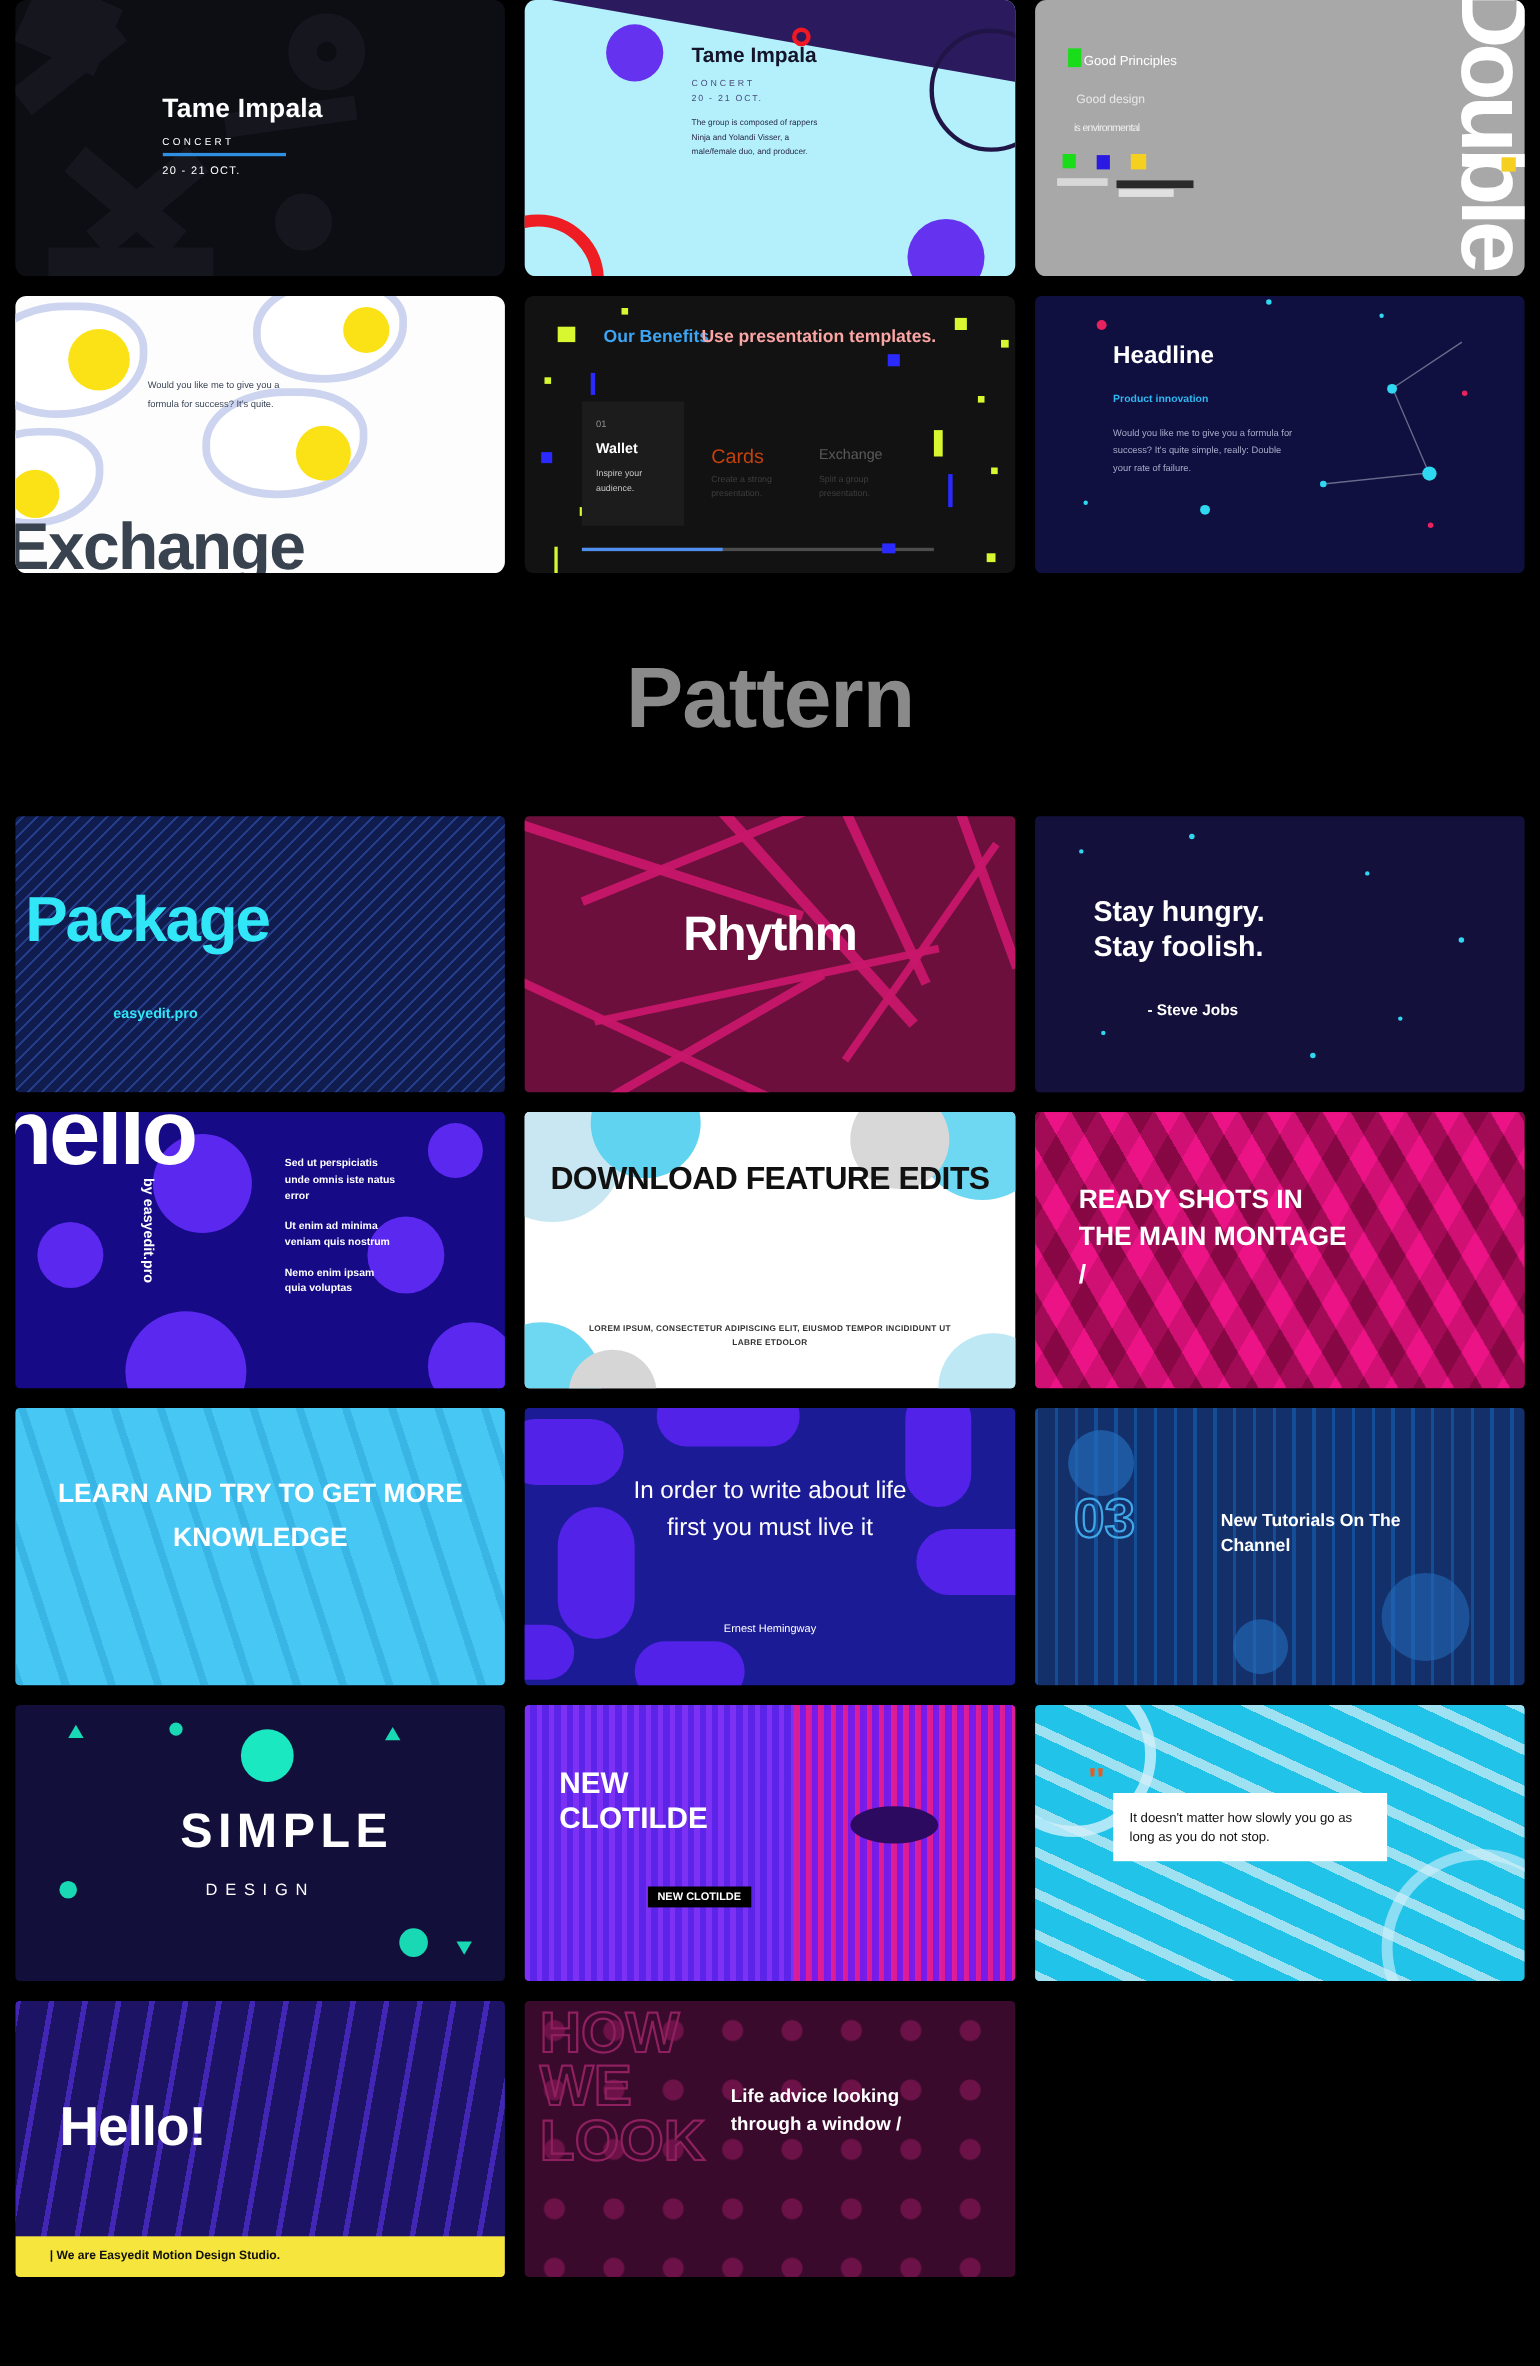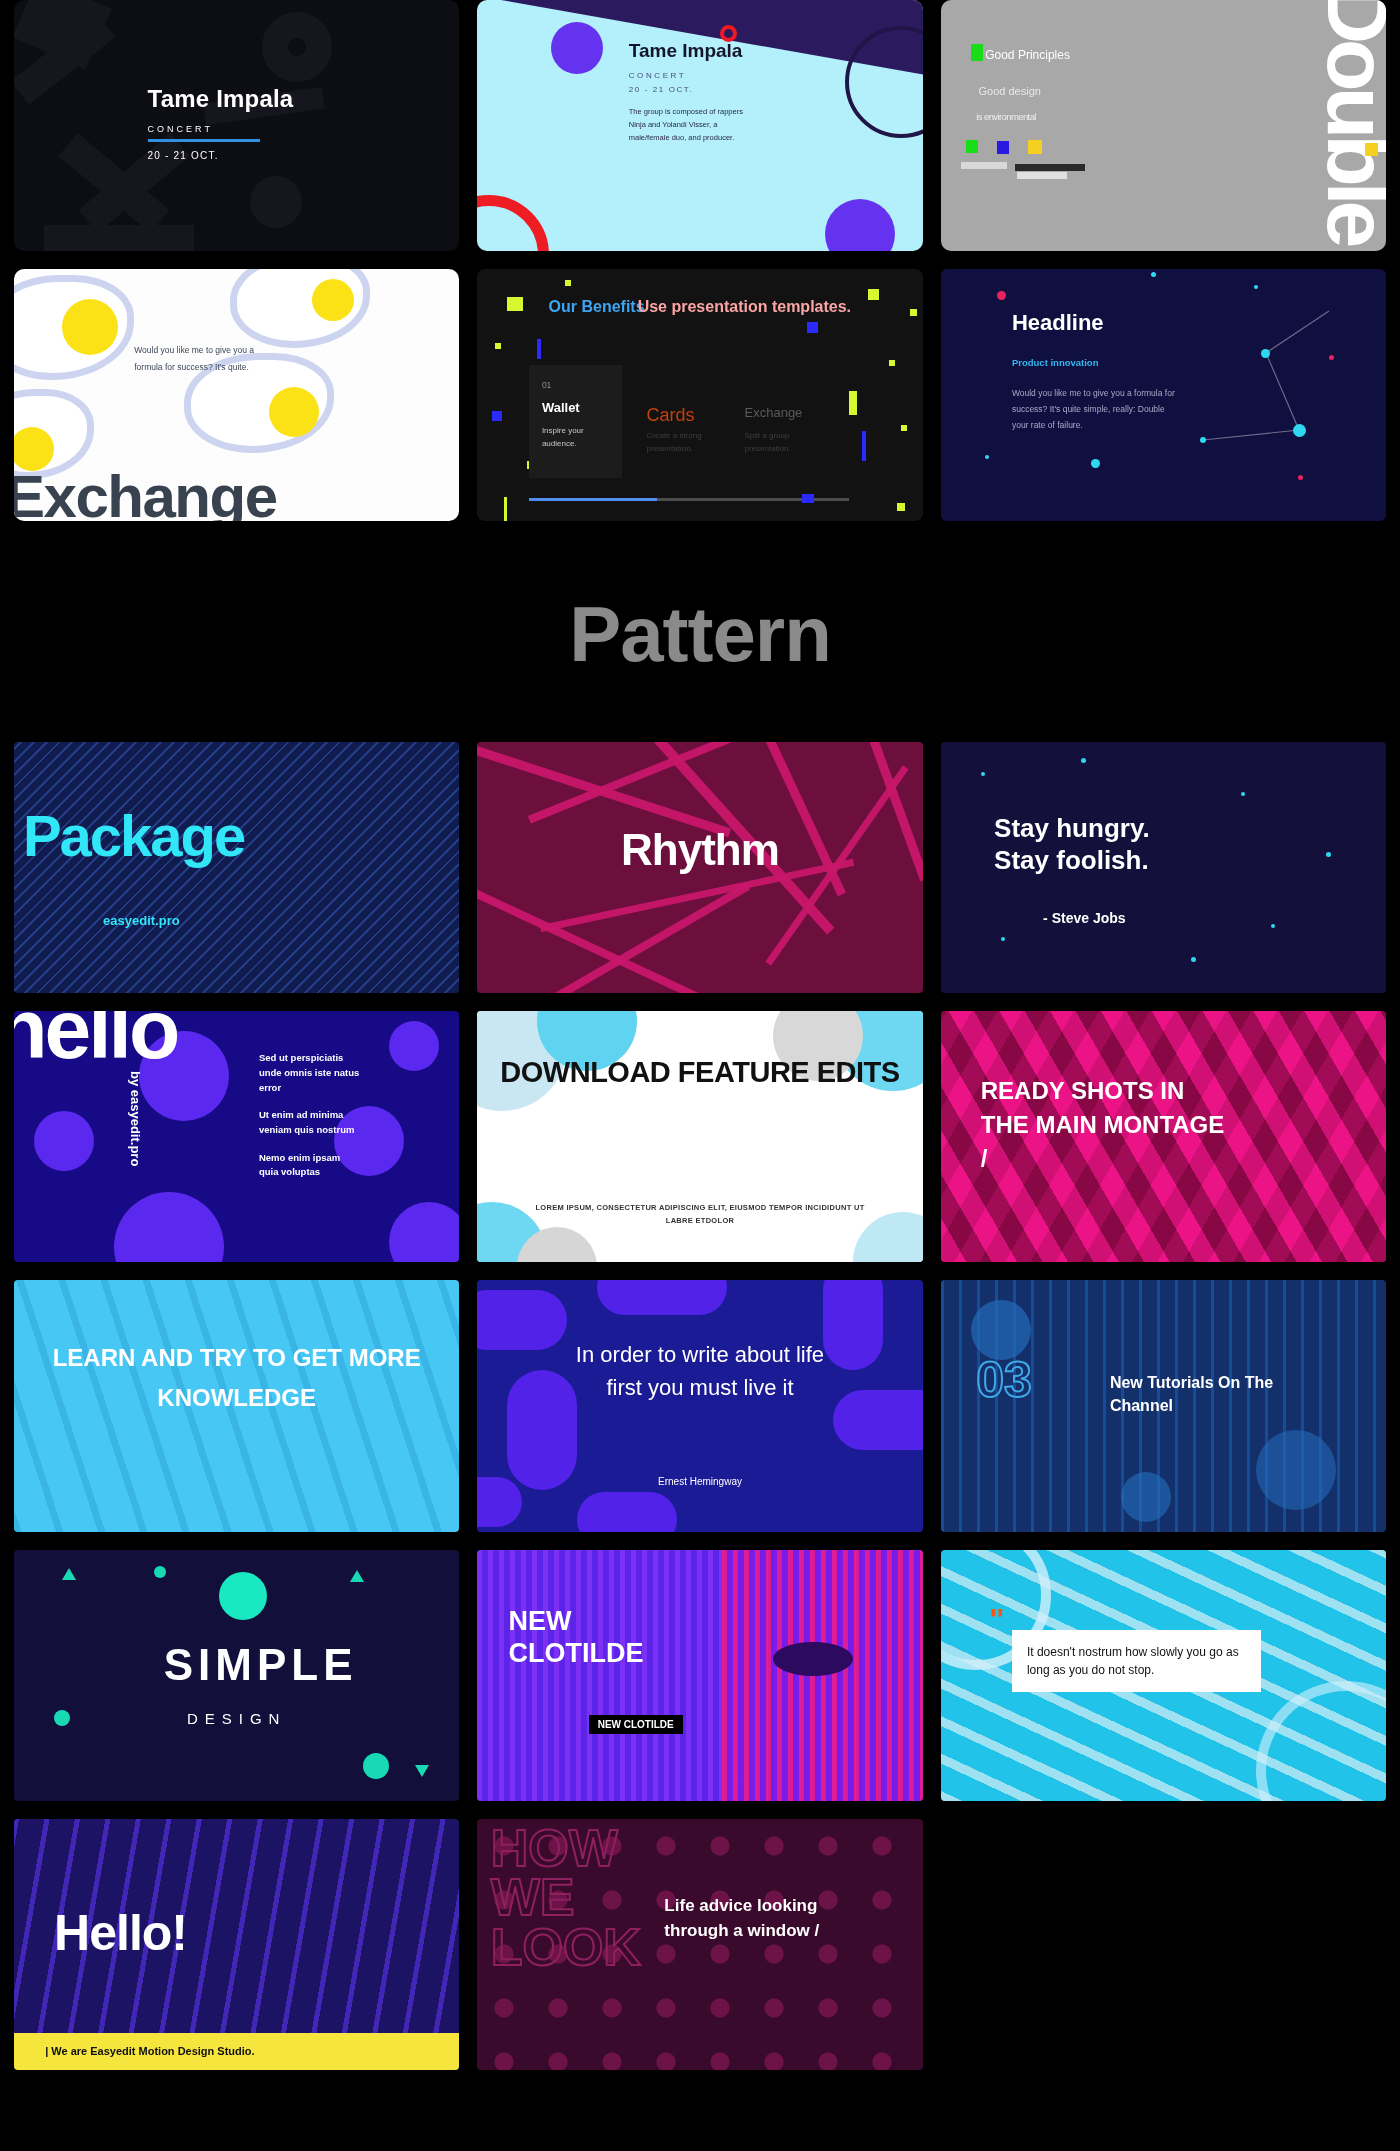--- a/index.html
+++ b/index.html
@@ -438,21 +438,21 @@
     <div class="ct-badge">NEW CLOTILDE</div>
   </div>
 
   <div class="card c-slow">
     <div class="abs" style="inset:0;
       background-image: repeating-linear-gradient(25deg, rgba(200,235,245,.75) 0 9px, transparent 9px 34px);"></div>
     <div class="abs" style="width:150px;height:150px;border-radius:50%;border:10px solid rgba(210,240,250,.8);left:-40px;top:-30px;"></div>
     <div class="abs" style="width:180px;height:180px;border-radius:50%;border:10px solid rgba(210,240,250,.6);right:-50px;bottom:-60px;"></div>
     <div class="sl-quote">''</div>
     <div class="sl-box">
-      <div class="sl-t">It doesn't nostrum how slowly you go as long as you do not stop.</div>
+      <div class="sl-t">It doesn't matter how slowly you go as long as you do not stop.</div>
     </div>
   </div>
 
   <div class="card c-hi">
     <div class="abs" style="inset:0;
       background-image: repeating-linear-gradient(100deg, rgba(70,40,190,.9) 0 5px, transparent 5px 30px);"></div>
     <div class="hi-w">Hello!</div>
     <div class="hi-bar">
       <span>| We are Easyedit Motion Design Studio.</span>
     </div>

